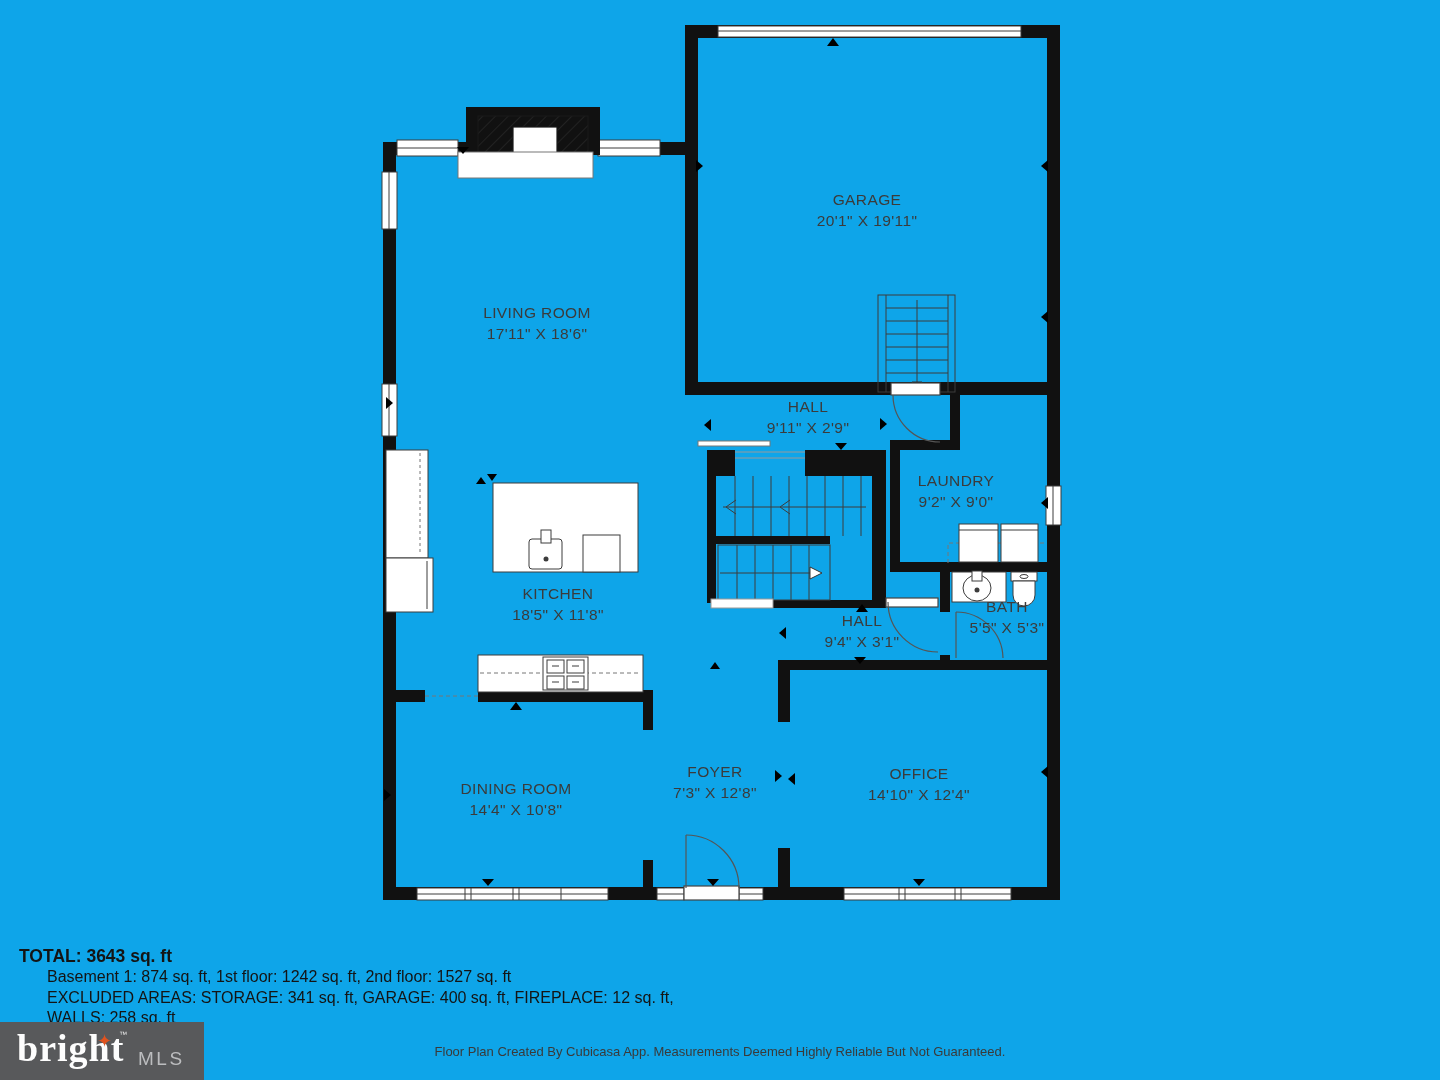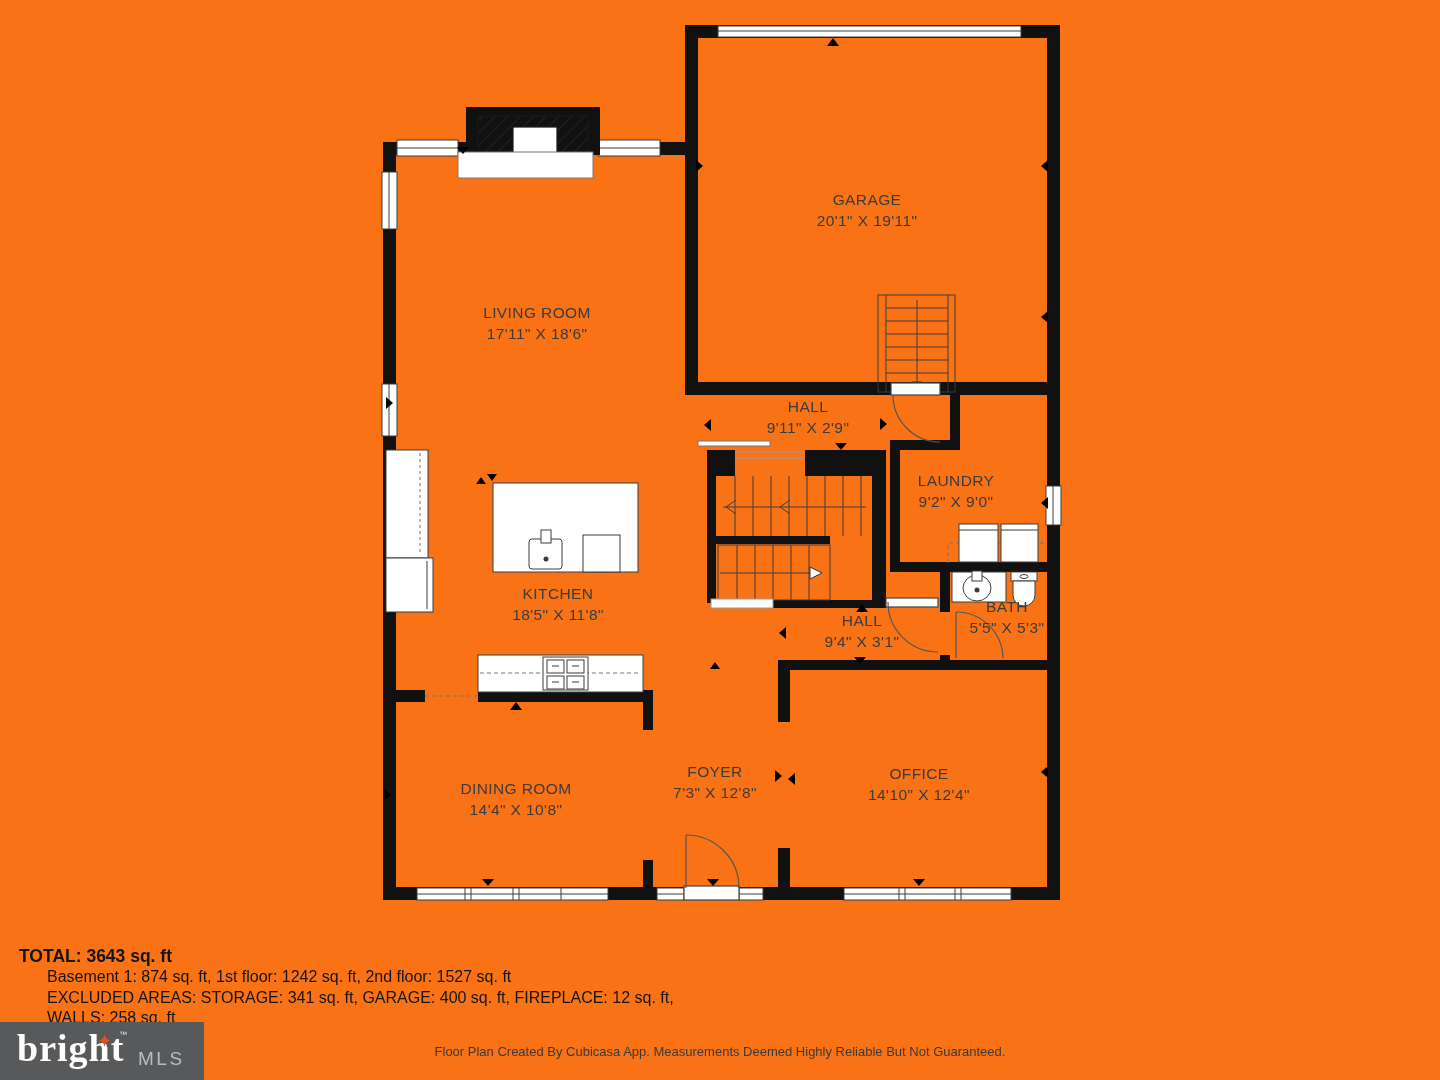--- a/index.html
+++ b/index.html
@@ -1,16 +1,16 @@
 <!DOCTYPE html>
 <html><head>
 <meta charset="utf-8">
 <style>
   html,body{margin:0;padding:0;background:#fff;}
-  .page{position:relative;width:1440px;height:1080px;background:#f97316;overflow:hidden;
+  .page{position:relative;width:1440px;height:1080px;background:#0ea5e9;overflow:hidden;
         font-family:"Liberation Sans", sans-serif;}
   svg{position:absolute;left:0;top:0;}
   svg text{font-family:"Liberation Sans", sans-serif;fill:#3b3b3b;letter-spacing:0.4px;}
   .room-name{font-size:15.5px;}
   .room-dims{font-size:15.5px;}
   .summary{position:absolute;left:0;top:946px;width:100%;text-align:left;color:#141414;margin-left:19px;}
   .summary .total{font-size:17.5px;font-weight:bold;line-height:21px;}
   .summary .line{font-size:16px;line-height:20.5px;padding-left:28px;}
   .footnote{position:absolute;left:0;top:1044px;width:100%;text-align:center;
             font-size:13px;color:#3a3a3a;}

